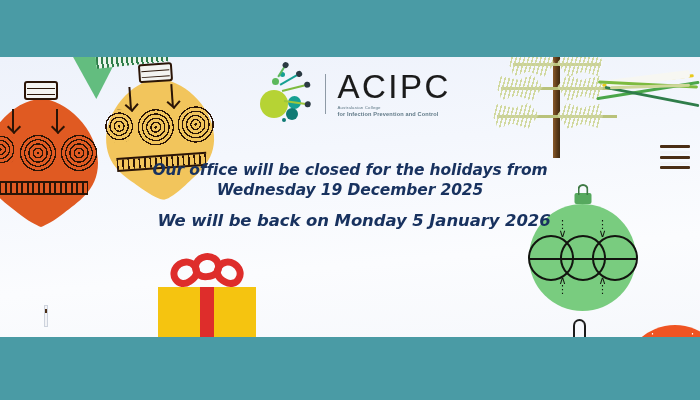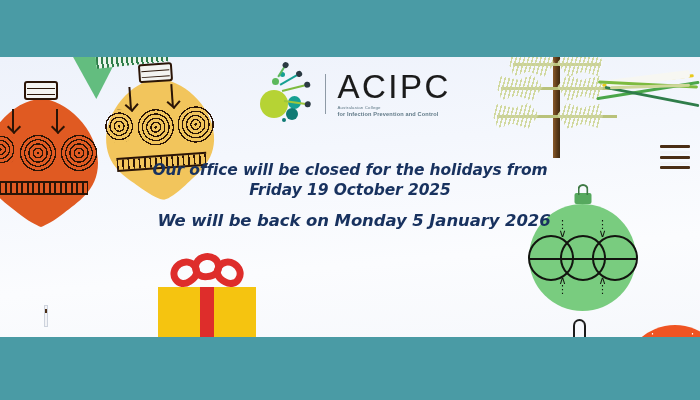--- a/index.html
+++ b/index.html
@@ -567,18 +567,18 @@
       <div class="bow-loop" style="left:56px;top:10px;transform:rotate(30deg)"></div>
       <div class="gift-body"></div>
       <div class="gift-band"></div>
     </div>
 
     <div class="candle"></div>
     <div class="cane"></div>
 
     <div class="msg msg-a">
       <div>Our office will be closed for the holidays from</div>
-      <div>Friday 19 October 2025</div>
+      <div>Wednesday 19 December 2025</div>
     </div>
     <div class="msg msg-b">We will be back on Monday 5 January 2026</div>
 
   </div>
 </div>
 
 </body></html>

